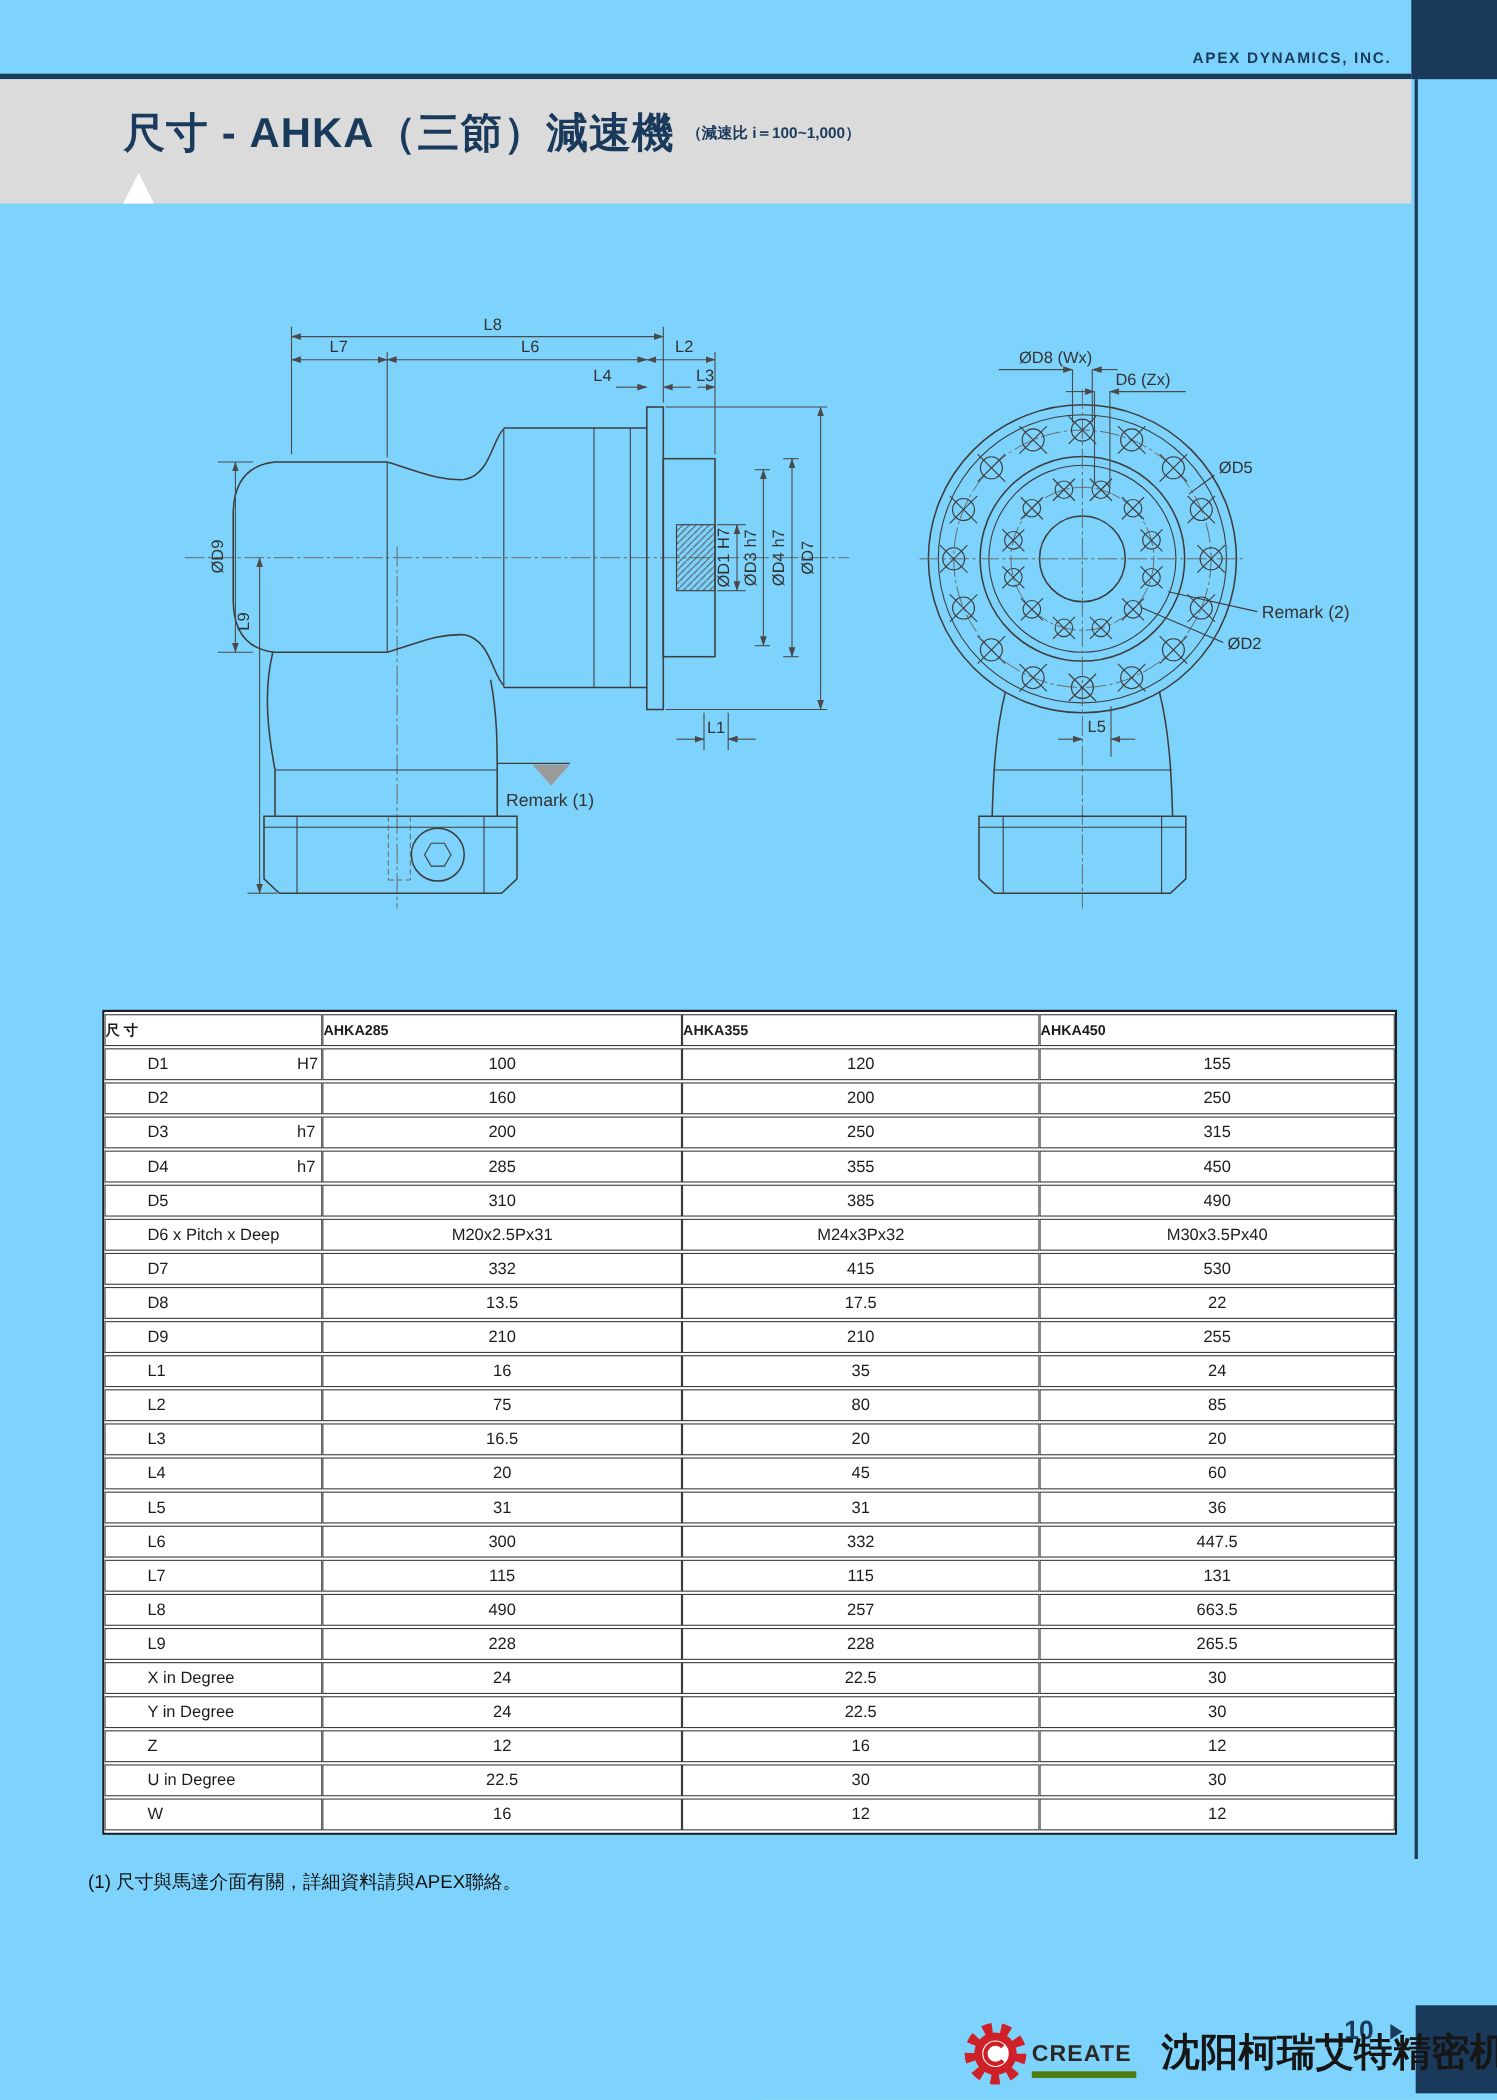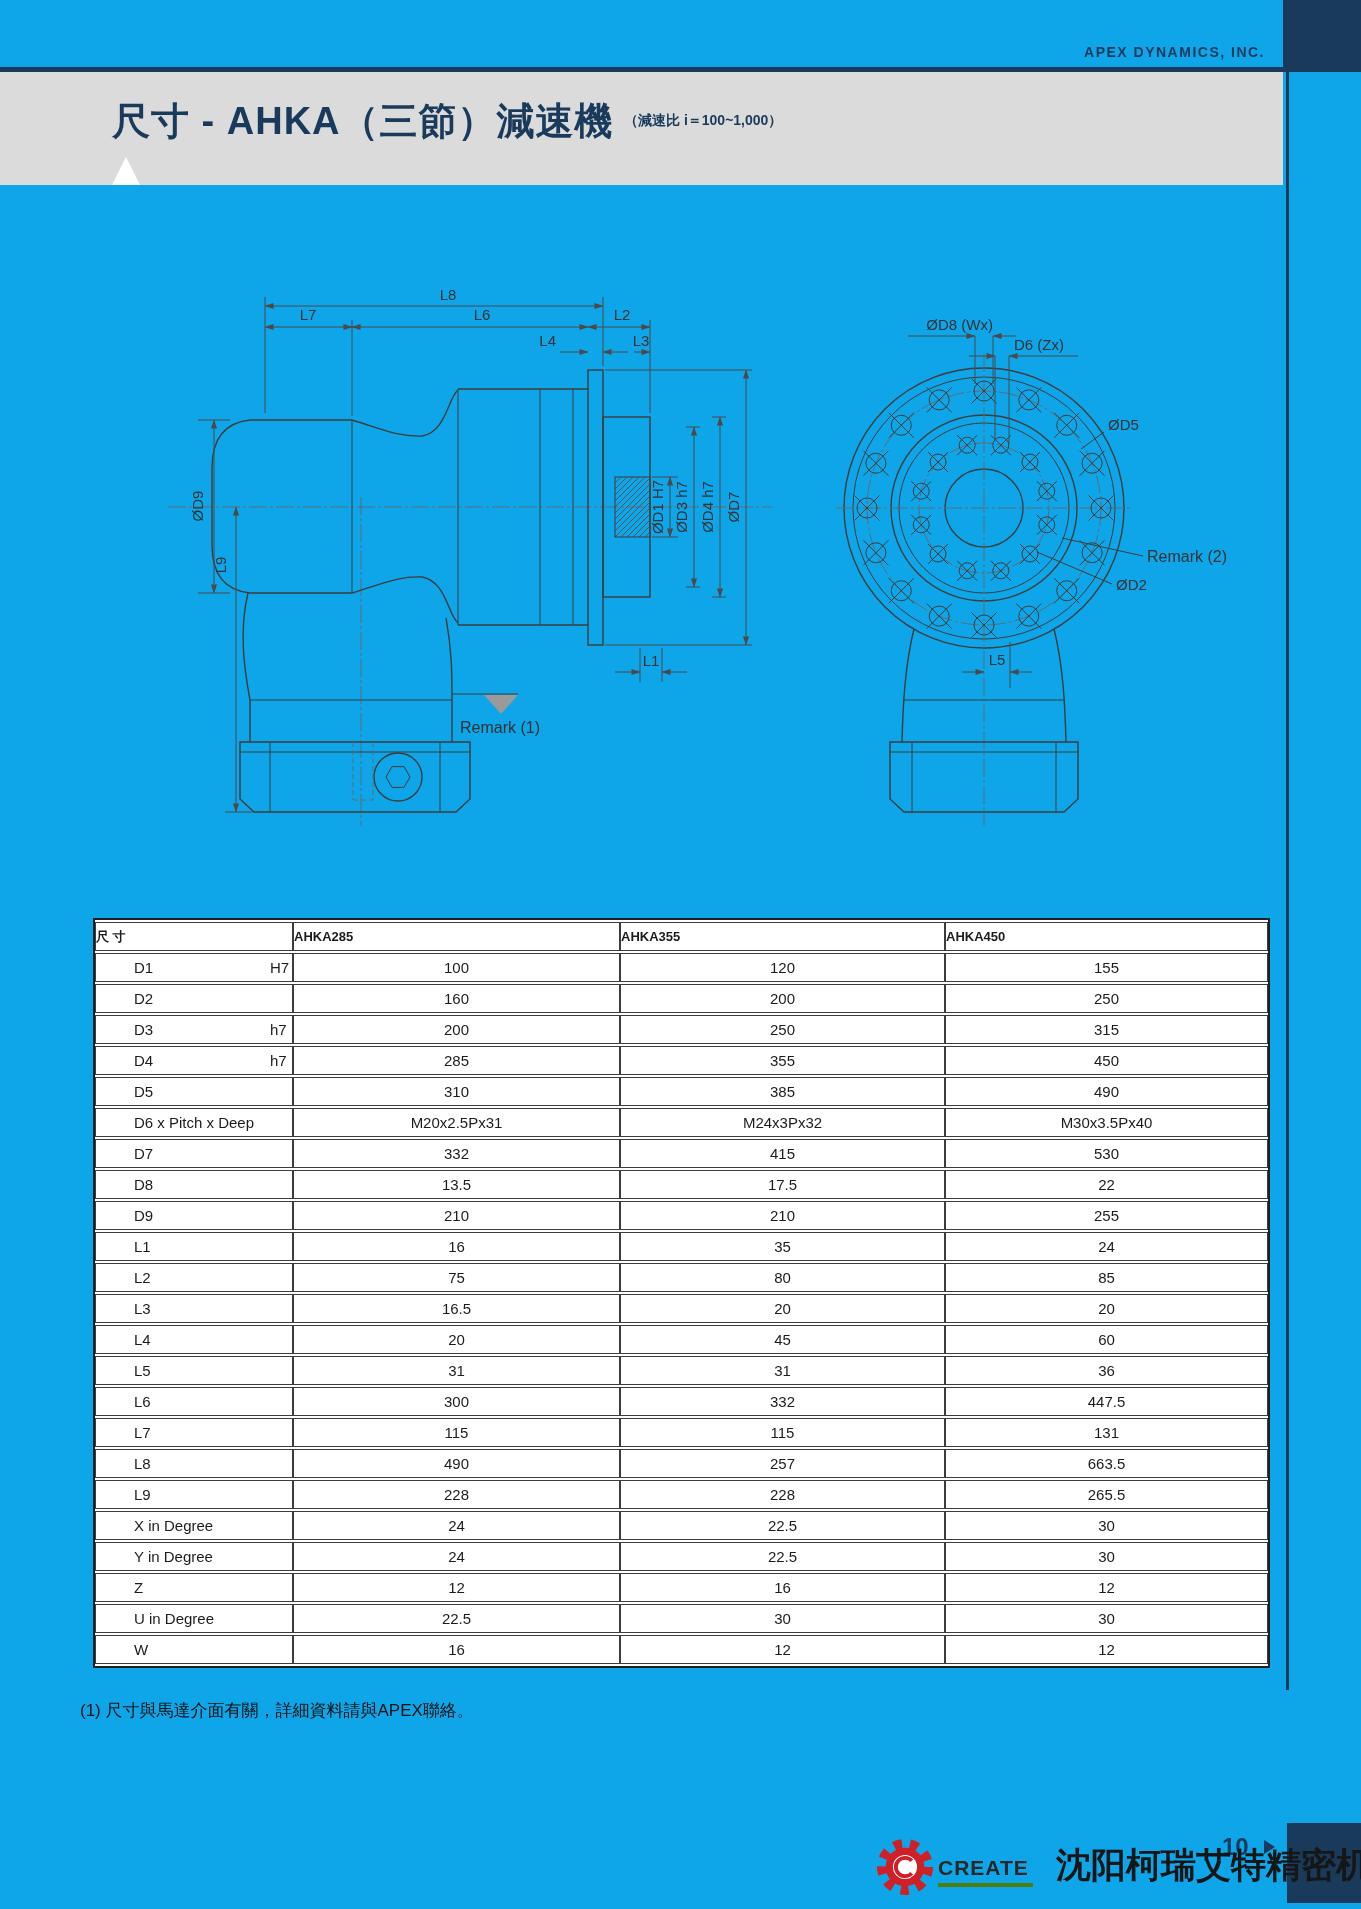--- a/index.html
+++ b/index.html
@@ -1,16 +1,16 @@
 <!DOCTYPE html>
 <html><head>
 <meta charset="utf-8">
 <style>
   html,body{margin:0;padding:0;background:#ffffff;}
-  .page{position:relative;width:1361px;height:1909px;background:#0ea5e9;overflow:hidden;
+  .page{position:relative;width:1361px;height:1909px;background:#7dd3fc;overflow:hidden;
         font-family:"Liberation Sans",sans-serif;}
   
   .hdr-company{position:absolute;top:44px;right:96px;color:#1a3a5c;font-size:14px;
         letter-spacing:1.5px;font-weight:bold;}
   .hdr-rule{position:absolute;left:0;top:67px;width:1283px;height:5px;background:#1a3a5c;}
   .hdr-block{position:absolute;left:1283px;top:0;width:78px;height:72px;background:#1a3a5c;}
   
   .banner{position:absolute;left:0;top:72px;width:1283px;height:113px;background:#dbdbdb;}
   .banner-notch{position:absolute;left:112px;top:157px;width:0;height:0;
         border-left:14px solid transparent;border-right:14px solid transparent;
@@ -45,21 +45,21 @@
   
   .notes{position:absolute;left:80px;top:1697px;font-size:17px;color:#111;line-height:28px;text-align:right;}
   
   .page-num{position:absolute;left:1222px;top:1833px;color:#1a3a5c;font-size:24px;font-weight:bold;}
   .page-arrow{position:absolute;left:1264px;top:1840px;width:0;height:0;
         border-top:7px solid transparent;border-bottom:7px solid transparent;
         border-left:11px solid #1a3a5c;}
   .ftr-block{position:absolute;left:1287px;top:1823px;width:74px;height:80px;background:#1a3a5c;z-index:1;}
   .logo{position:absolute;left:876px;top:1838px;z-index:2;}
   .logo-create{position:absolute;left:938px;top:1856px;z-index:2;color:#2b2724;font-size:21px;
-        font-weight:bold;letter-spacing:1px;border-bottom:4px solid #4d7c0f;padding:0 4px 3px 0;text-align:center;}
+        font-weight:bold;letter-spacing:1px;border-bottom:6px solid #4d7c0f;padding:0 4px 3px 0;text-align:center;}
   .company-cn{position:absolute;left:1056px;top:1842px;z-index:2;color:#161616;font-size:35px;
         font-weight:bold;white-space:nowrap;letter-spacing:0px;}
 </style>
 </head>
 <body>
 
 <div class="page">
 
   <div class="hdr-company">APEX DYNAMICS, INC.</div>
   <div class="hdr-rule"></div>

